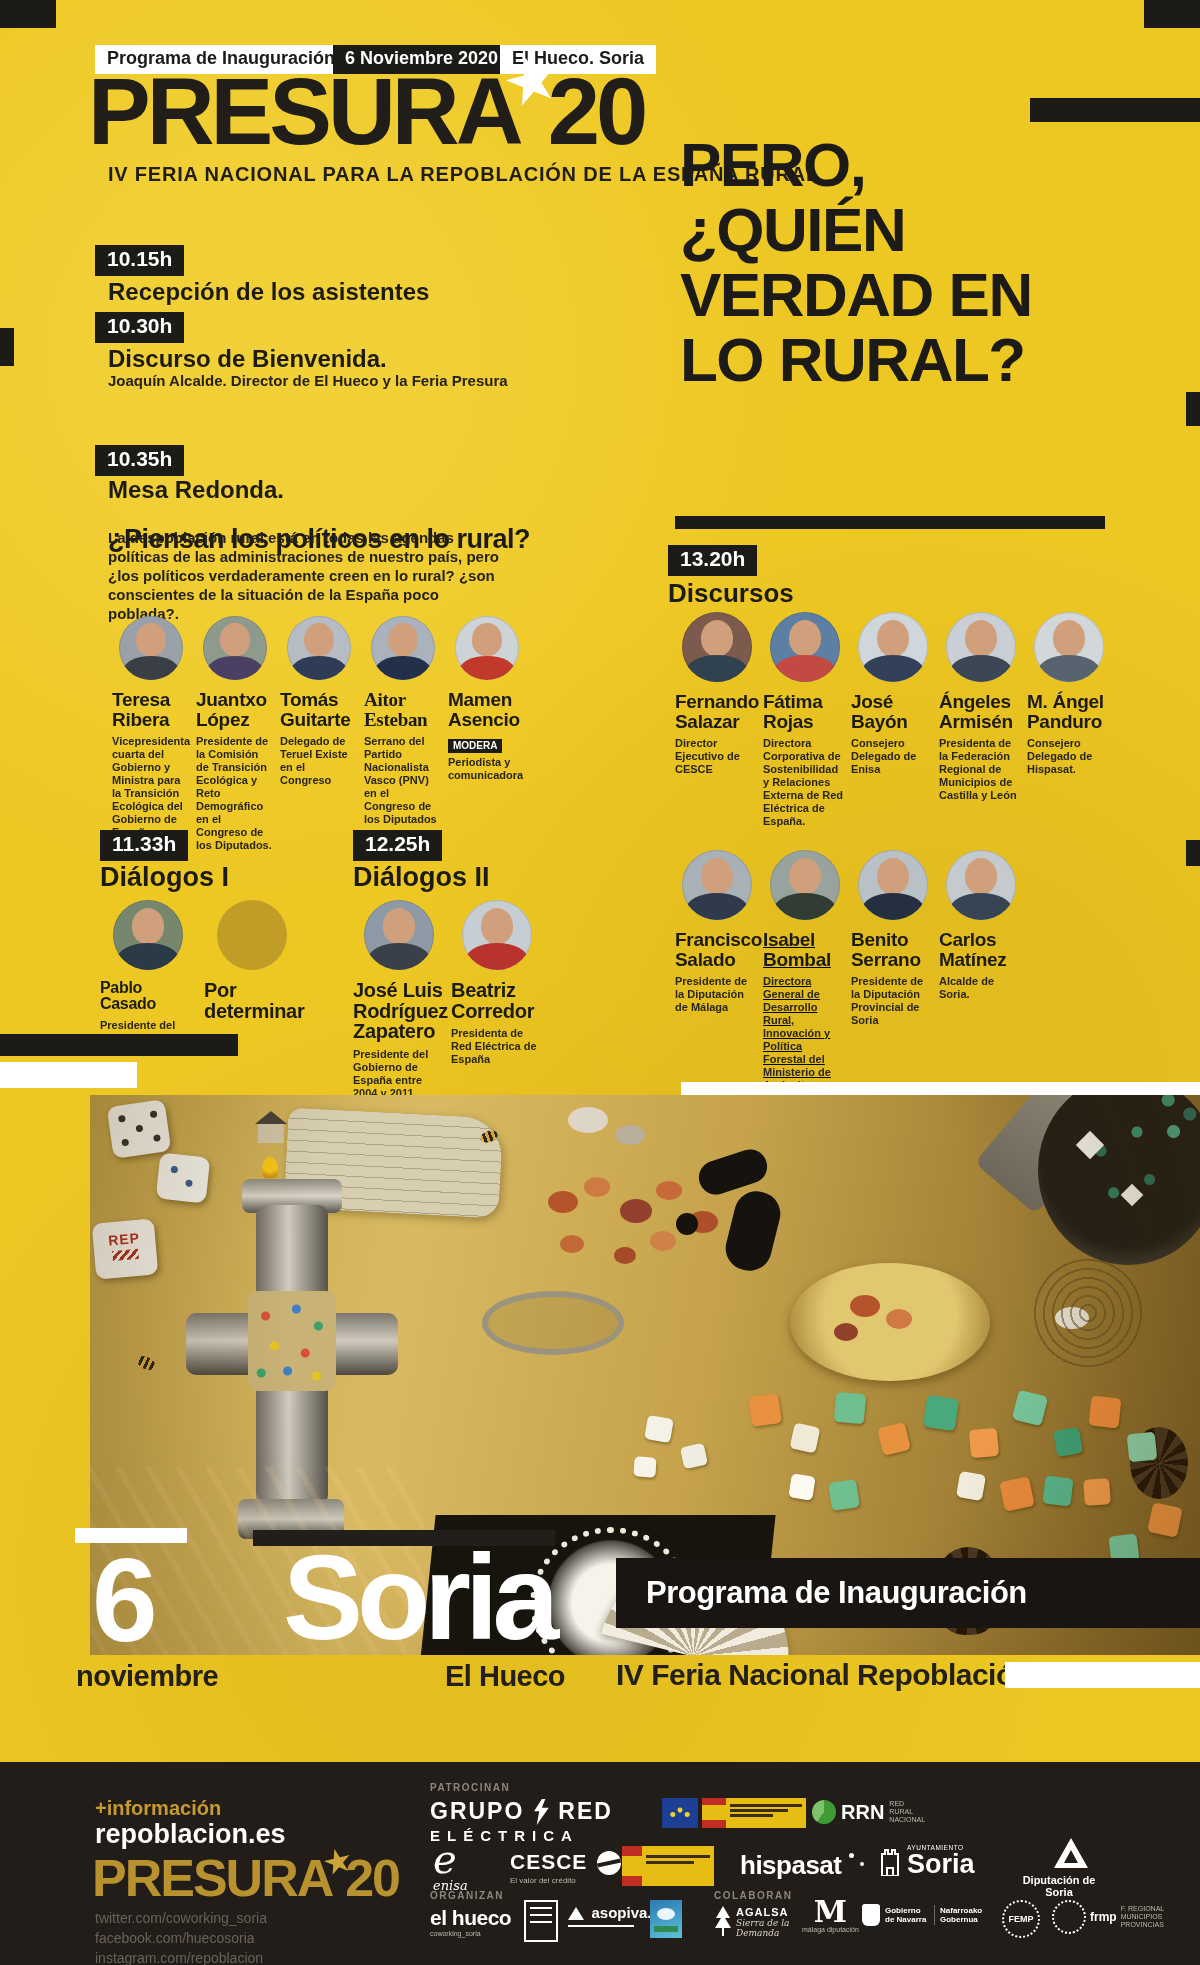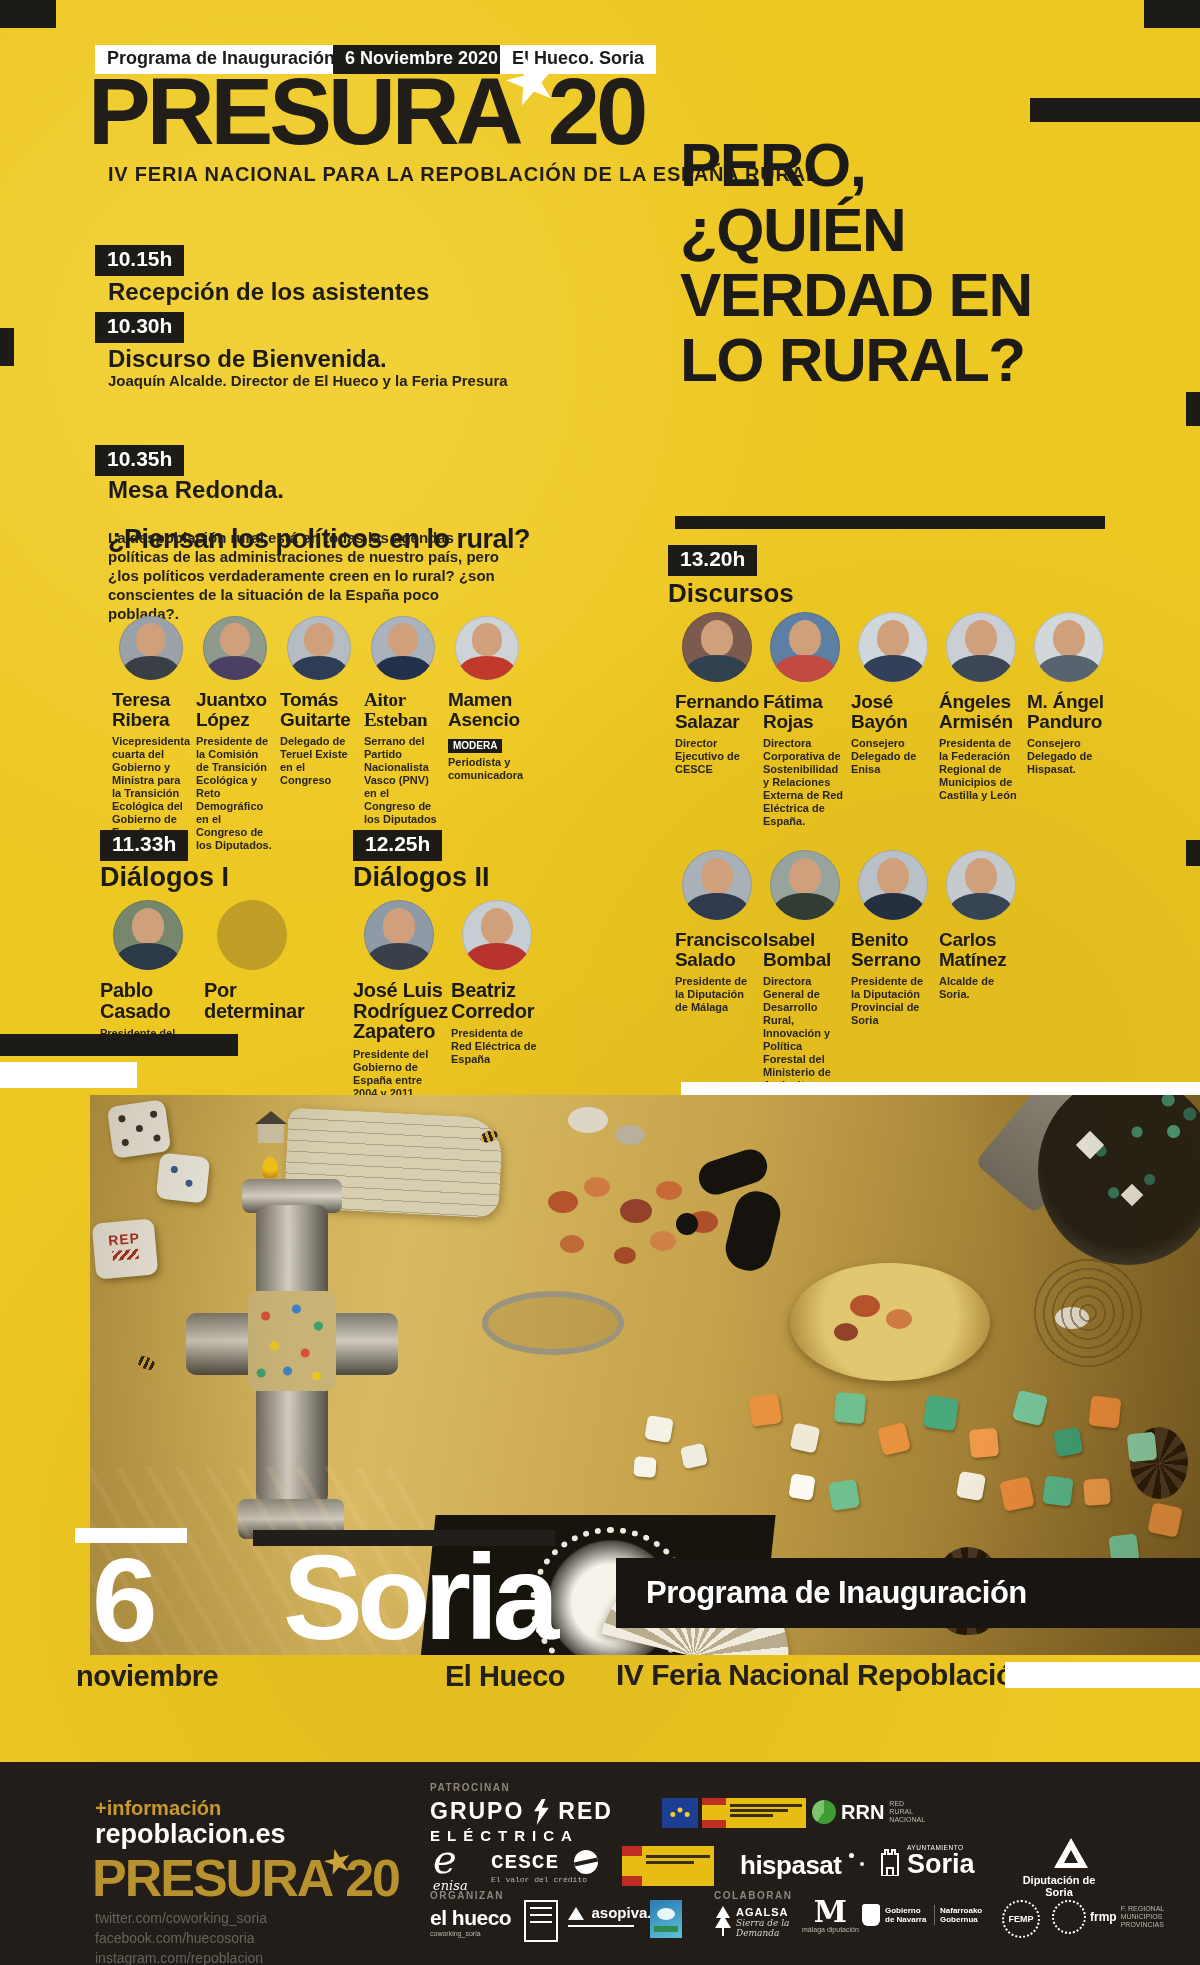--- a/index.html
+++ b/index.html
@@ -172,21 +172,21 @@
         <div class="spk-name" style="font-size: 19px;">M. Ángel Panduro</div>
         <div class="spk-role">Consejero Delegado de Hispasat.</div>
       </div>
     </div>
   <div class="srow" id="disc-row2" style="left: 675px; top: 850px; gap: 4px;">
       <div class="spk" style="width: 84px;">
         <div class="photo" style="width: 70px; height: 70px; margin: 0px auto; background: rgb(168, 176, 184); --suit: #2f3a4c;"></div>
         <div class="spk-name" style="font-size: 19px;">Francisco Salado</div>
         <div class="spk-role">Presidente de la Diputación de Málaga</div>
       </div>
-      <div class="spk" style="width: 84px;">
+      <div class="spk" style="width: 84px; text-decoration: underline;">
         <div class="photo" style="width: 70px; height: 70px; margin: 0px auto; background: rgb(151, 163, 156); --suit: #313c35;"></div>
         <div class="spk-name" style="font-size: 19px;">Isabel Bombal</div>
         <div class="spk-role">Directora General de Desarrollo Rural, Innovación y Política Forestal del Ministerio de Agricultura, Pesca y Alimentación.</div>
       </div>
       <div class="spk" style="width: 84px;">
         <div class="photo" style="width: 70px; height: 70px; margin: 0px auto; background: rgb(185, 193, 200); --suit: #24303f;"></div>
         <div class="spk-name" style="font-size: 19px;">Benito Serrano</div>
         <div class="spk-role">Presidente de la Diputación Provincial de Soria</div>
       </div>
       <div class="spk" style="width: 84px;">
@@ -194,21 +194,21 @@
         <div class="spk-name" style="font-size: 19px;">Carlos Matínez</div>
         <div class="spk-role">Alcalde de Soria.</div>
       </div>
     </div>
 
   <div class="abs" style="left:100px;top:830px;"><span class="tbadge">11.33h</span></div>
   <div class="abs" style="left:100px;top:862px;font-size:27px;font-weight:bold;color:#1d1b18;">Diálogos I</div>
   <div class="srow" id="dlg1-row" style="left: 100px; top: 900px; gap: 8px;">
       <div class="spk" style="width: 96px;">
         <div class="photo" style="width: 70px; height: 70px; margin: 0px auto; background: rgb(119, 135, 109); --suit: #2b3a47;"></div>
-        <div class="spk-name" style="font-size: 20px;">Pablo Casado</div>
+        <div class="spk-name" style="font-size: 16px;">Pablo Casado</div>
         <div class="spk-role">Presidente del Partido Popular</div>
       </div>
       <div class="spk" style="width: 96px;">
         <div class="photo placeholder" style="width: 70px; height: 70px; margin: 0px auto; background: rgb(191, 157, 38); --suit: #bf9d26;"></div>
         <div class="spk-name" style="font-size: 20px;">Por determinar</div>
       </div>
     </div>
 
   <div class="abs" style="left:353px;top:830px;"><span class="tbadge">12.25h</span></div>
   <div class="abs" style="left:353px;top:862px;font-size:27px;font-weight:bold;color:#1d1b18;">Diálogos II</div>
@@ -387,21 +387,21 @@
     <div class="abs" style="left:812px;top:38px;display:flex;align-items:center;gap:5px;">
       <span style="width:24px;height:24px;border-radius:50%;background:conic-gradient(#3f9c35 0 60%, #7ec16f 60% 100%);display:inline-block;"></span>
       <span class="logo-text" style="font-size:20px;">RRN</span>
       <span class="tinytxt">RED<br>RURAL<br>NACIONAL</span>
     </div>
 
     <div class="abs" style="left:433px;top:78px;">
       <div class="serif" style="color:#fff;font-size:40px;font-style:italic;line-height:38px;">e</div>
       <div class="serif" style="color:#fff;font-size:13px;font-style:italic;">enisa</div>
     </div>
-    <div class="abs" style="left:491px;top:88px;font-family:Liberation Mono, monospace;">
+    <div class="abs" style="left:510px;top:88px;">
       <span class="logo-text" style="font-size:21px;letter-spacing:1px;">CESCE</span>
       <span style="display:inline-block;width:24px;height:24px;border-radius:50%;background:#fff;vertical-align:-6px;margin-left:5px;position:relative;overflow:hidden;">
         <span style="position:absolute;left:0;top:10px;width:100%;height:4px;background:#221d19;transform:rotate(-12deg);"></span></span>
       <div class="tinytxt" style="font-size:8px;margin-top:2px;">El valor del crédito</div>
     </div>
     <div class="abs" style="left:622px;top:84px;width:92px;height:40px;background:#e8bd13;display:flex;">
       <div style="width:20px;height:100%;background:linear-gradient(180deg,#c02d22 25%,#e8bd13 25% 75%,#c02d22 75%);"></div>
       <div style="flex:1;padding:6px 4px;">
           <div style="height:3px;background:#3a2f16;margin:3px 0;"></div>
           <div style="height:3px;background:#3a2f16;margin:3px 0;width:75%;"></div>

